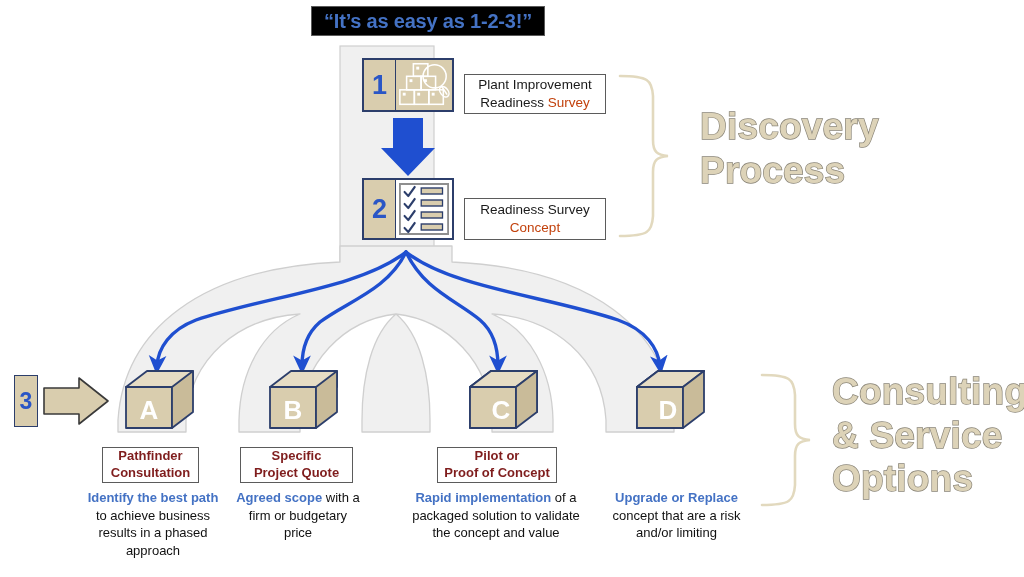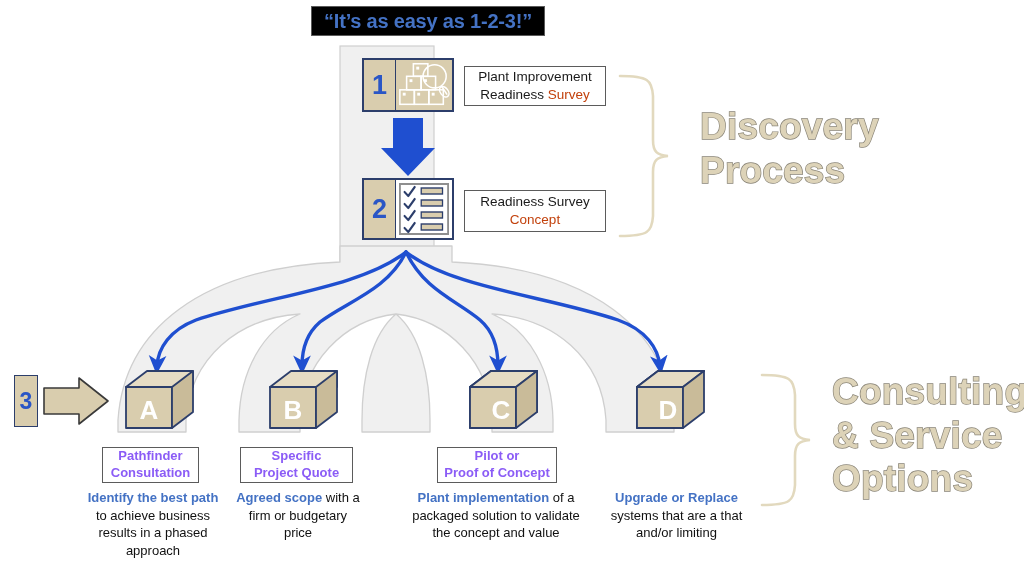--- a/index.html
+++ b/index.html
@@ -69,20 +69,21 @@
   
   .label-box {
     border: 1.5px solid #5b5b5b;
     background: #ffffff;
     display: flex; align-items: center; justify-content: center;
     text-align: center;
     box-sizing: border-box;
     color: #1a1a1a;
     font-size: 13.5px;
     line-height: 1.3;
+    margin-top: 8px;
   }
   .label-box .hl { color: #c2410c; }
   #label1 { left: 464px; top: 66px; width: 142px; height: 40px; }
   #label2 { left: 464px; top: 190px; width: 142px; height: 42px; }
 
   
   .outline-head {
     color: #ddd3b8;
     font-size: 37px;
     font-weight: bold;
@@ -95,21 +96,21 @@
   #head-discovery { left: 700px; top: 105px; }
   #head-consulting { left: 832px; top: 370px; }
 
   
   .opt-label {
     border: 1.5px solid #5b5b5b;
     background: #ffffff;
     box-sizing: border-box;
     display: flex; align-items: center; justify-content: center;
     text-align: center;
-    color: #8b5cf6;
+    color: #7f1d1d;
     font-weight: bold;
     font-size: 13px;
     line-height: 1.28;
   }
   .opt-desc {
     text-align: center;
     font-size: 13px;
     line-height: 1.35;
     color: #111111;
   }
@@ -323,19 +324,19 @@
     </div>
   </div>
 
   <div id="optdesc-a" class="abs opt-desc">
     <span class="lead">Identify the best path</span><span> to achieve business results in a phased approach</span>
   </div>
   <div id="optdesc-b" class="abs opt-desc">
     <span class="lead">Agreed scope</span><span> with a firm or budgetary price</span>
   </div>
   <div id="optdesc-c" class="abs opt-desc">
-    <span class="lead">Plant implementation</span><span> of a packaged solution to validate the concept and value</span>
+    <span class="lead">Rapid implementation</span><span> of a packaged solution to validate the concept and value</span>
   </div>
   <div id="optdesc-d" class="abs opt-desc">
-    <span class="lead">Upgrade or Replace</span><span> systems that are a that and/or limiting</span>
+    <span class="lead">Upgrade or Replace</span><span> concept that are a risk and/or limiting</span>
   </div>
 
 </div>
 
 </body></html>

